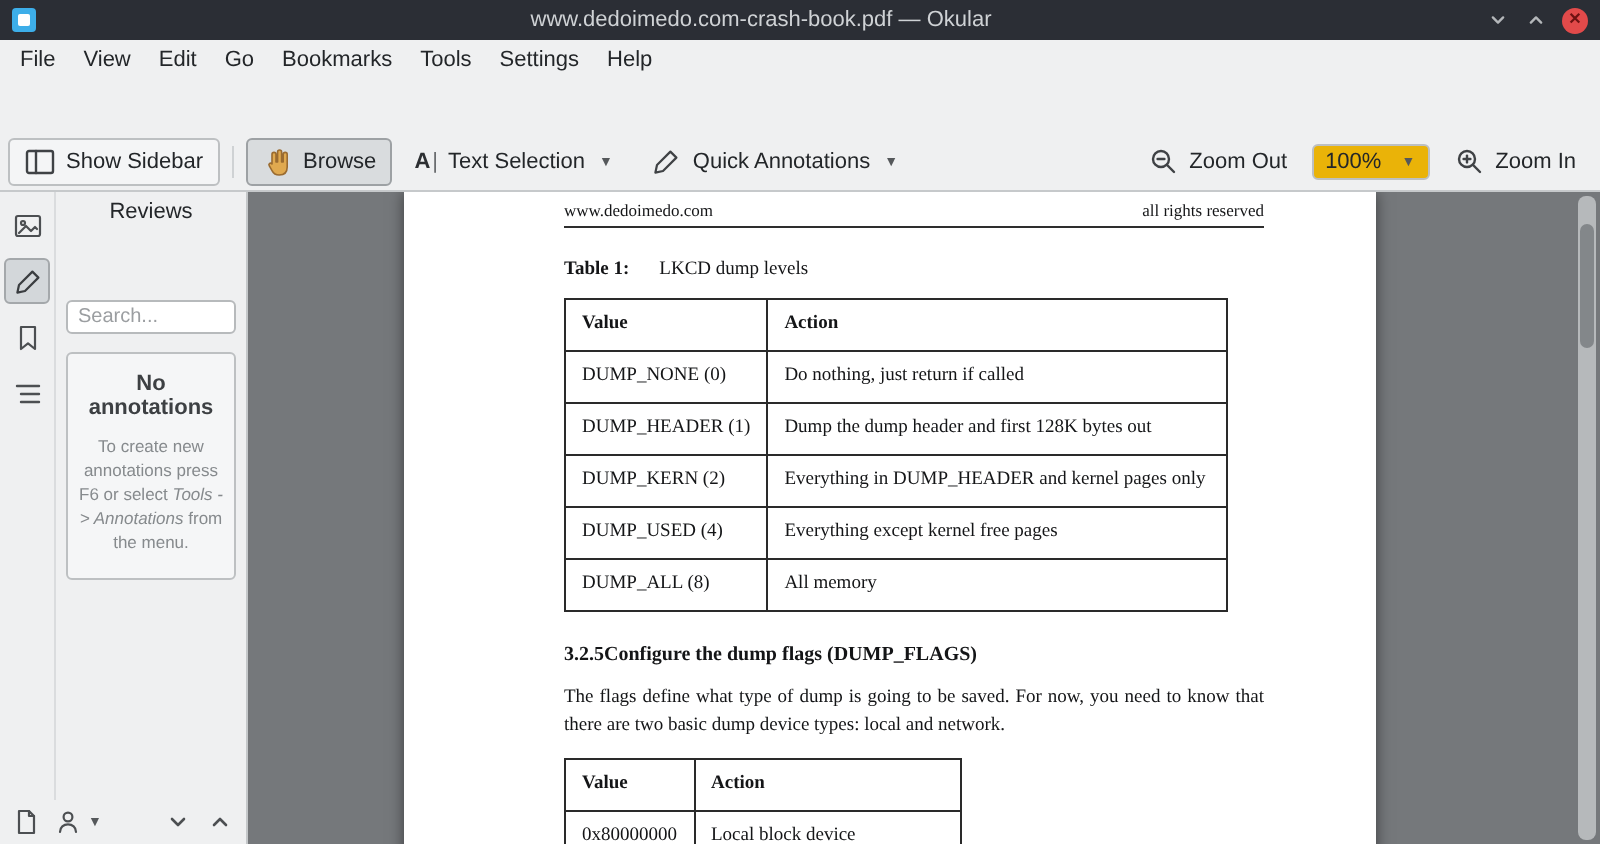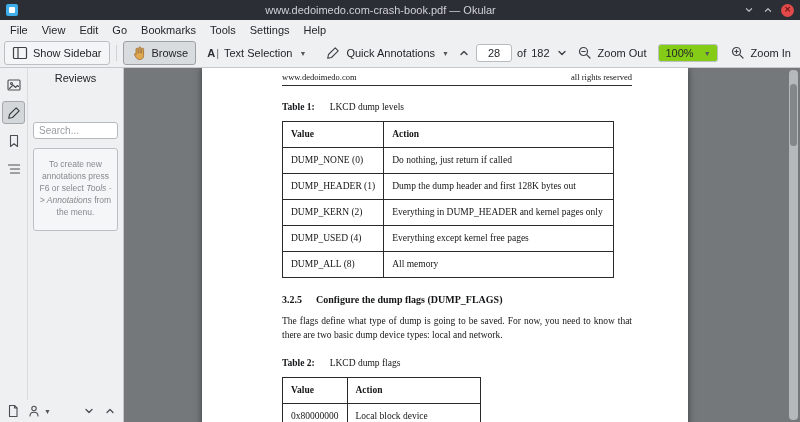--- a/index.html
+++ b/index.html
@@ -13,32 +13,32 @@
   .titlebar-title{flex:1;text-align:center;color:#cfd2d5;font-size:11px;white-space:nowrap;overflow:hidden;text-overflow:ellipsis;}
   .win-controls{display:flex;align-items:center;gap:7px;flex:0 0 auto;}
   .win-glyph{color:#b4b7ba;width:12px;height:12px;display:flex;align-items:center;justify-content:center;}
   .close-btn{width:13px;height:13px;border-radius:50%;background:#e24a4a;color:#6d1212;display:flex;align-items:center;justify-content:center;font-size:8px;font-weight:bold;line-height:1;}
 
   
   .menubar{height:19px;display:flex;align-items:center;padding:0 3px;background:#eff0f1;flex:0 0 auto;}
   .menu-item{padding:2px 7px;border-radius:2px;}
 
   
-  .toolbar{height:28px;display:flex;align-items:center;padding:0 4px;background:#eff0f1;border-bottom:1px solid #c6c9cb;flex:0 0 auto;}
+  .toolbar{height:28px;display:flex;align-items:center;padding:0 4px;background:#eff0f1;border-bottom:1px solid #c6c9cb;flex:0 0 auto;margin-top:28px;}
   .tb-zone-left{display:flex;align-items:center;gap:3px;flex:1;}
   .tb-zone-center{display:flex;align-items:center;gap:5px;}
   .tb-zone-right{display:flex;align-items:center;gap:4px;flex:1;justify-content:flex-end;}
   .tb-btn{display:flex;align-items:center;gap:5px;padding:3px 7px;border-radius:3px;border:1px solid transparent;white-space:nowrap;}
   .tb-btn.framed{border-color:#bdc0c2;background:#f4f5f6;}
   .tb-btn.checked{border-color:#9da1a4;background:#d9dcde;}
   .caret{font-size:7px;color:#55585b;margin-left:2px;}
   .tb-sep{width:1px;height:16px;background:#cfd2d4;margin:0 3px;}
   .spinbox{width:34px;height:16px;background:#fff;border:1px solid #b9bcbe;border-radius:3px;text-align:center;font-size:11px;font-family:"Liberation Sans",sans-serif;color:#232629;padding:0;}
   .nav-glyph{width:14px;text-align:center;color:#3f4245;}
-  .zoom-combo{display:flex;align-items:center;gap:8px;border:1px solid #bdc0c2;border-radius:3px;padding:2px 6px;background:#84cc16;}
+  .zoom-combo{display:flex;align-items:center;gap:8px;border:1px solid #bdc0c2;border-radius:3px;padding:2px 6px;background:#eab308;}
   .icon16{width:16px;height:16px;display:block;flex:0 0 auto;}
   .txtsel-icon{font-weight:bold;font-size:11px;color:#2c2f32;display:flex;align-items:baseline;}
   .txtsel-icon i{font-style:normal;font-weight:normal;color:#6a6d70;margin-left:1px;}
 
   
   .content{flex:1;display:flex;min-height:0;}
 
   
   .sidebar{width:123px;flex:0 0 auto;display:flex;flex-direction:column;background:#eff0f1;border-right:1px solid #c4c7c9;}
   .sidebar-main{flex:1;display:flex;min-height:0;}
@@ -66,21 +66,21 @@
   .caption{margin-top:16px;font-size:9.5px;}
   .caption .cap-label{font-weight:bold;margin-right:15px;}
   table.pdf{border-collapse:collapse;margin-top:9px;font-size:9.5px;table-layout:fixed;}
   .pdf th,.pdf td{border:1px solid #2a2a2a;padding:7px 8px;text-align:left;vertical-align:middle;line-height:11px;overflow:hidden;white-space:nowrap;}
   .pdf th{font-weight:bold;}
   .t1 .c-val{width:81px;}
   .t1 .c-act{width:213px;}
   .t2 .c-val{width:46px;}
   .t2 .c-act{width:116px;}
   .section-heading{margin-top:16px;font-size:10px;font-weight:bold;}
-  .section-heading .sec-num{margin-right:14px;}
+  .section-heading .sec-num{}
   .para{margin-top:9px;font-size:9.5px;line-height:14px;text-align:justify;}
 
   .scrollbar{position:absolute;right:2px;top:2px;bottom:2px;width:9px;border-radius:4px;background:#b6b9bb;}
   .scroll-thumb{position:absolute;left:1px;right:1px;top:14px;height:62px;border-radius:4px;background:#83878a;}
 
   svg{stroke-linecap:round;stroke-linejoin:round;}
 </style>
 </head>
 <body>
 
@@ -138,35 +138,20 @@
       </div>
       <div class="tb-btn">
         <svg class="icon16" viewBox="0 0 16 16" fill="none" stroke="#3f4245" stroke-width="1.1">
           <path d="M10.2 2.8 l3 3 L6.5 12.5 l-3.8 .8 .8-3.8z"></path>
         </svg>
         <span>Quick Annotations</span>
         <span class="caret">▼</span>
       </div>
     </div>
 
-    <div class="tb-zone-center">
-      <span class="nav-glyph">
-        <svg class="icon14" viewBox="0 0 14 14" fill="none" stroke="#3f4245" stroke-width="1.4">
-            <polyline points="4,8.5 7,5.5 10,8.5"></polyline>
-          </svg>
-      </span>
-      <input class="spinbox" value="28" style="">
-      <span>of</span>
-      <span>182</span>
-      <span class="nav-glyph">
-        <svg class="icon14" viewBox="0 0 14 14" fill="none" stroke="#3f4245" stroke-width="1.4">
-            <polyline points="4,5.5 7,8.5 10,5.5"></polyline>
-          </svg>
-      </span>
-    </div>
 
     <div class="tb-zone-right">
       <div class="tb-btn">
         <svg class="icon16" viewBox="0 0 16 16" fill="none" stroke="#3f4245" stroke-width="1.2">
           <circle cx="6.5" cy="6.5" r="4"></circle>
             <line x1="9.6" y1="9.6" x2="13" y2="13"></line>
             <line x1="4.8" y1="6.5" x2="8.2" y2="6.5"></line>
         </svg>
         <span>Zoom Out</span>
       </div>
@@ -214,20 +199,21 @@
                 <line x1="4.5" y1="8" x2="13.5" y2="8"></line>
                 <line x1="4.5" y1="12" x2="13.5" y2="12"></line>
             </svg>
           </div>
         </div>
 
         <div class="panel">
           <div class="panel-title">Reviews</div>
           <input class="search-input" placeholder="Search..." style="">
           <div class="anno-box">
+            <div class="anno-title">No annotations</div>
             <div class="anno-body"><span>To create new annotations press F6 or select </span><span class="it">Tools -&gt; Annotations</span><span> from the menu.</span></div>
           </div>
         </div>
       </div>
 
       <div class="sidebar-bottom">
         <span class="sb-btn">
           <svg class="icon14" viewBox="0 0 14 14" fill="none" stroke="#4c4f52" stroke-width="1.1">
             <path d="M3.5 1.5 h5 l2.5 2.5 v8.5 h-7.5z"></path>
               <polyline points="8.5,1.5 8.5,4 11,4"></polyline>
@@ -297,23 +283,20 @@
               </tr>
             </tbody>
           </table>
 
           <div class="section-heading">
             <span class="sec-num">3.2.5</span><span>Configure the dump flags (DUMP_FLAGS)</span>
           </div>
 
           <div class="para">The flags define what type of dump is going to be saved. For now, you need to know that there are two basic dump device types: local and network.</div>
 
-          <div class="caption">
-            <span class="cap-label">Table 2:</span><span>LKCD dump flags</span>
-          </div>
 
           <table class="pdf t2">
             <thead>
               <tr>
                 <th class="c-val">Value</th>
                 <th class="c-act">Action</th>
               </tr>
             </thead>
             <tbody>
               <tr>

